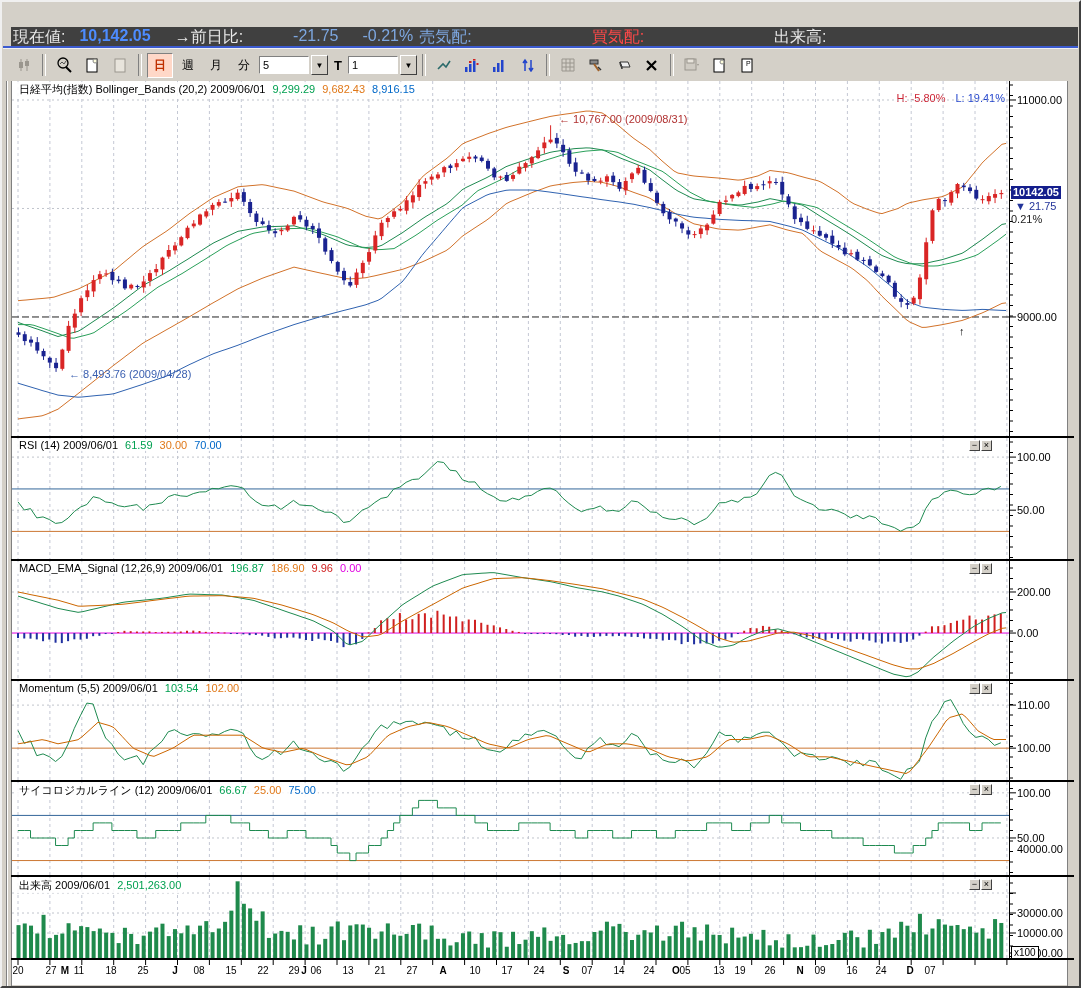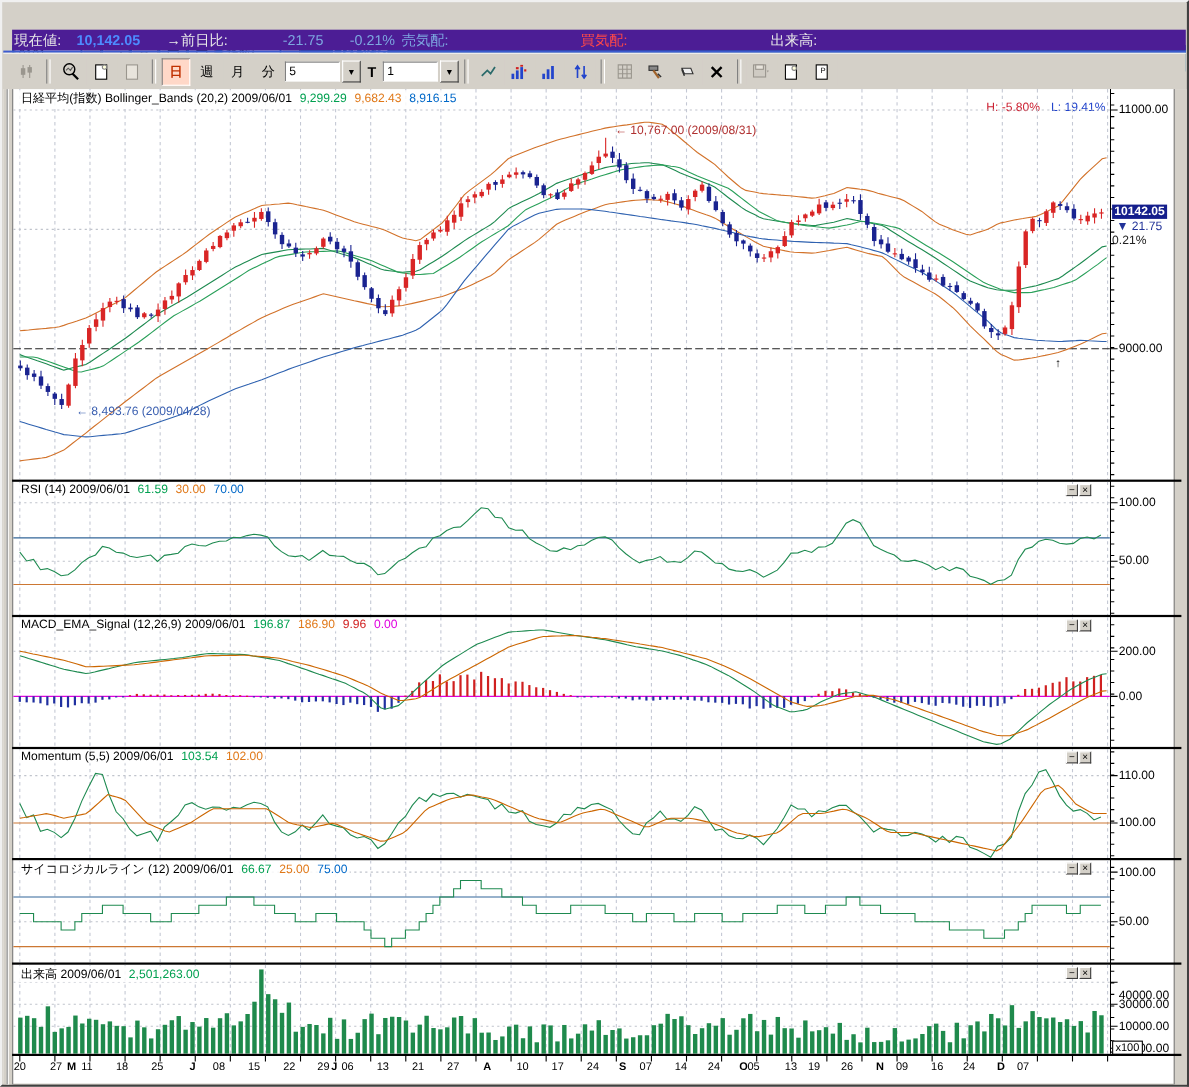--- a/index.html
+++ b/index.html
@@ -1,20 +1,20 @@
 <!DOCTYPE html>
 <html><head>
 <meta charset="utf-8">
 <style>
   html,body{margin:0;padding:0;background:#808080;font-family:"Liberation Sans",sans-serif;}
   #win{position:relative;width:1081px;height:988px;background:#d4d0c8;
        border:2px solid;border-color:#f0f0f0 #404040 #404040 #f0f0f0;box-sizing:border-box;overflow:hidden;}
   
   #quote1{position:absolute;left:9px;top:1px;right:1px;height:24px;background:#0369a1;display:flex;align-items:flex-start;gap:2px;padding-left:2px;box-sizing:border-box;margin-top:38px;}
-  #quote2{position:absolute;left:9px;top:25px;right:1px;height:19px;background:#4c1d95;color:#e8e8e8;font-size:13px;display:flex;align-items:center;white-space:nowrap;}
+  #quote2{position:absolute;left:9px;top:25px;right:1px;height:19px;background:#404040;color:#e8e8e8;font-size:16px;display:flex;align-items:flex-start;white-space:nowrap;}
   #blue-top{position:absolute;left:1px;top:44px;right:1px;height:2px;background:#3c5bd0;}
   .cfield{background:#fff;color:#000;border:1px solid;border-color:#808080 #fff #fff #808080;font-size:11px;padding:2px 3px;height:12px;line-height:12px;}
   .cbtn{width:15px;height:18px;background:#d4d0c8;border:1px solid;border-color:#fff #404040 #404040 #fff;font-size:8px;color:#000;display:flex;align-items:center;justify-content:center;}
   .tbtn{width:22px;height:20px;background:#d4d0c8;border:1px solid;border-color:#fff #404040 #404040 #fff;display:flex;align-items:center;justify-content:center;}
   .qtitle{color:#fff;font-weight:bold;font-size:13px;margin-left:26px;}
   .q-label{color:#e8e8e8;} .q-val{color:#4d8cff;font-weight:bold;}
   .q-chg{color:#7da7e0;} .q-ask{color:#7da7e0;} .q-bid{color:#ff4848;}
   
   #toolbar{position:absolute;left:1px;top:46px;right:1px;height:33px;background:#d4d0c8;border-top:1px solid #f0f0f0;display:flex;align-items:center;gap:2px;padding-left:8px;box-sizing:border-box;}
   .sep{width:2px;height:22px;border-left:1px solid #808080;border-right:1px solid #fff;margin:0 3px;}
@@ -1224,21 +1224,21 @@
           <rect x="949.76" y="52.129059970096385" width="4" height="28.870940029903615" fill="#1f8a4c"></rect>
           <rect x="956.02" y="49.58955056688166" width="4" height="31.410449433118337" fill="#1f8a4c"></rect>
           <rect x="962.28" y="55.65742901290185" width="4" height="25.34257098709815" fill="#1f8a4c"></rect>
           <rect x="968.54" y="51.26896631206109" width="4" height="29.73103368793891" fill="#1f8a4c"></rect>
           <rect x="974.8" y="61.63366379511053" width="4" height="19.36633620488947" fill="#1f8a4c"></rect>
           <rect x="981.06" y="42.0784014765649" width="4" height="38.9215985234351" fill="#1f8a4c"></rect>
           <rect x="987.3199999999999" y="45.976" width="4" height="35.024" fill="#1f8a4c"></rect>
         </g>
       </svg>
       <div class="hdr" style="position: absolute; left: 14px; top: 797px;"><b>出来高 2009/06/01</b><span style="color: rgb(0, 160, 80);">2,501,263.00</span></div>
-      <div class="ytick" style="position: absolute; left: 1014px; top: 818px;">40000.00</div>
+      <div class="ytick" style="position: absolute; left: 1014px; top: 762px;">40000.00</div>
       <div class="ytick" style="position: absolute; left: 1014px; top: 826px;">30000.00</div>
       <div class="ytick" style="position: absolute; left: 1014px; top: 846px;">10000.00</div>
       <div class="ytick" style="position: absolute; left: 1014px; top: 866px;">10000.00</div>
       <div id="x100" style="position: absolute; left: 1008px; top: 865px;">x100</div>
       <div class="wbtn" style="position: absolute; left: 966px; top: 798px;">−</div>
       <div class="wbtn" style="position: absolute; left: 978px; top: 798px;">×</div>
       <div class="panelsep" style="position: absolute; top: 877px;"></div>
       <svg width="997" height="8" style="position:absolute;left:9px;top:879px;">
         <line x1="6" y1="0" x2="6" y2="5" stroke="#000"></line>
         <line x1="37.9" y1="0" x2="37.9" y2="5" stroke="#000"></line>

